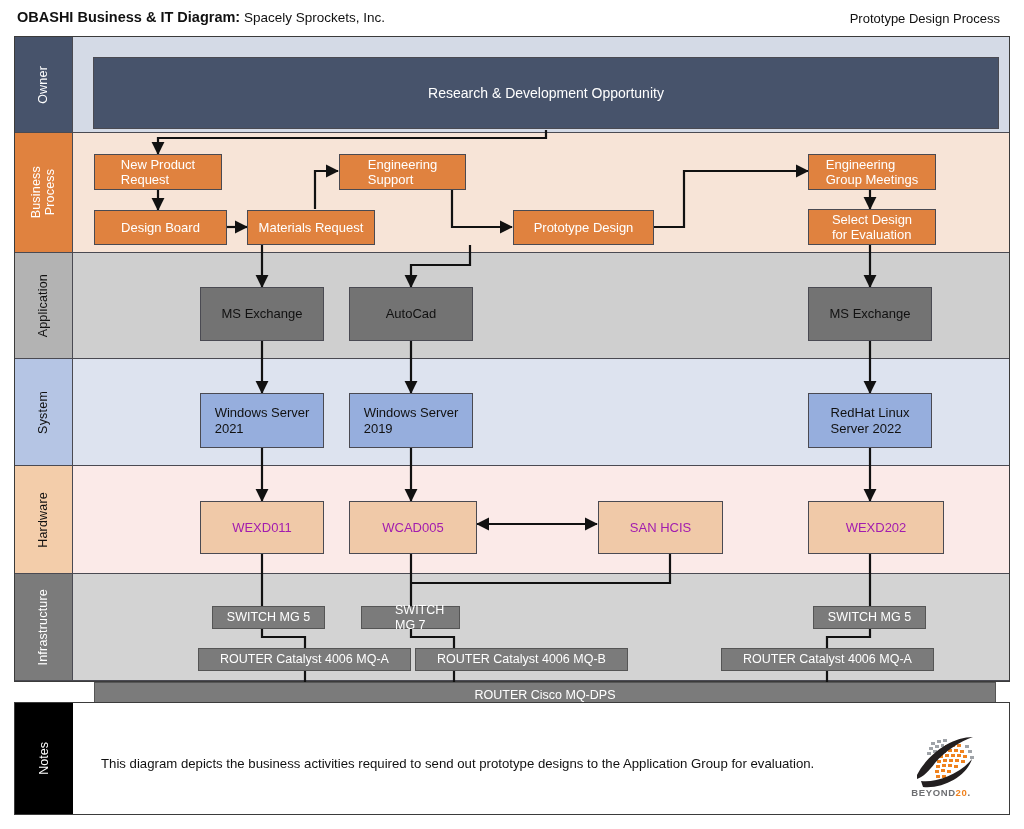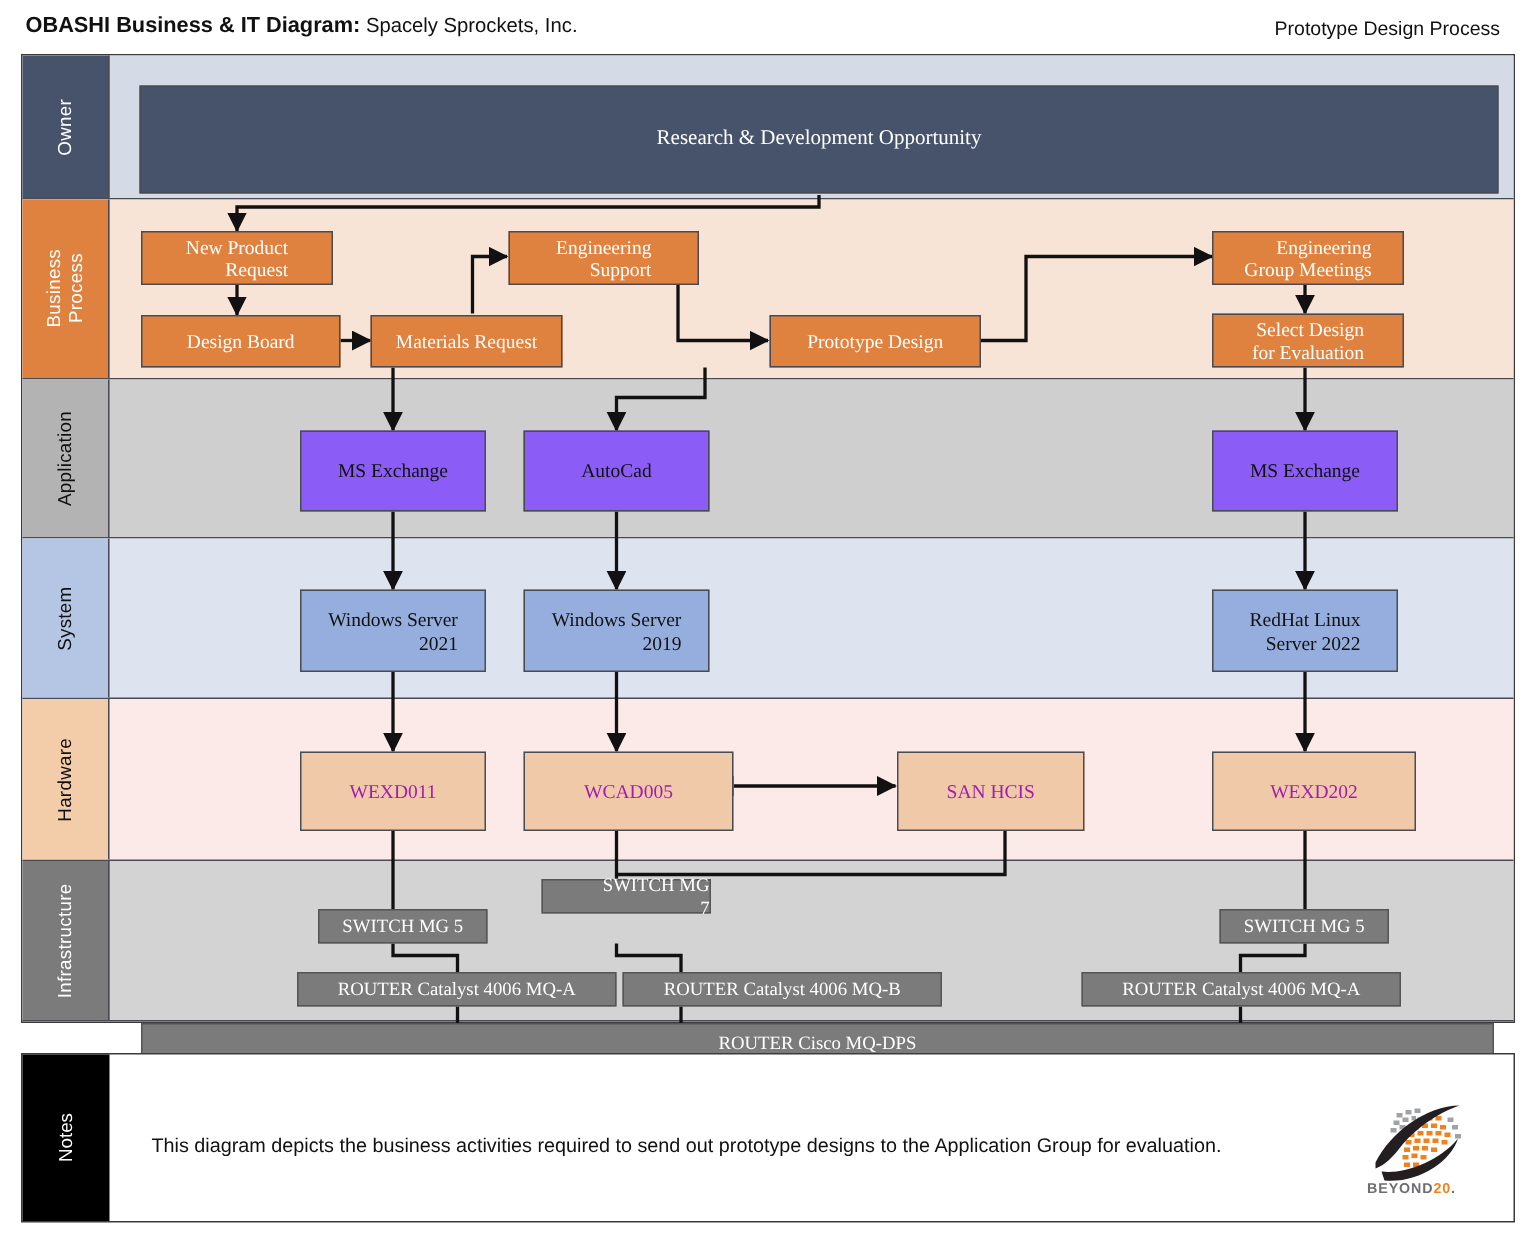--- a/index.html
+++ b/index.html
@@ -25,25 +25,25 @@
             display:flex;align-items:center;justify-content:center;}
   .band-lbl span{writing-mode:vertical-rl;transform:rotate(180deg);
                  font-size:12.5px;letter-spacing:.2px;text-align:center;line-height:1.15;}
   .band-body{position:absolute;left:58px;top:0;right:0;height:100%;}
 
   
   .svgwrap{position:absolute;left:0;top:0;width:996px;height:646px;pointer-events:none;}
 
   
   .node{position:absolute;box-sizing:border-box;border:1px solid #4a4a52;
-        display:flex;align-items:center;justify-content:center;text-align:right;
-        line-height:1.18;font-size:13px;font-family:Liberation Serif, serif;}
+        display:flex;align-items:center;justify-content:center;text-align:left;
+        line-height:1.18;font-size:13px;}
   .n-owner{background:#47536b;color:#fff;font-size:14px;}
   .n-bp{background:#e0823f;color:#fff;}
-  .n-app{background:#8b5cf6;color:#111;}
+  .n-app{background:#737373;color:#111;}
   .n-sys{background:#96aedd;color:#111;}
   .n-hw{background:#f0c9a8;color:#a21caf;}
   .n-inf{background:#7b7b7b;color:#fff;font-size:12.5px;border-color:#555;}
 
   
   .notes{position:absolute;left:14px;top:702px;width:996px;height:113px;
          border:1px solid #3b3b3b;box-sizing:border-box;background:#fff;}
   .notes-lbl{position:absolute;left:0;top:0;width:58px;height:100%;background:#000;
              display:flex;align-items:center;justify-content:center;}
   .notes-lbl span{writing-mode:vertical-rl;transform:rotate(180deg);
@@ -190,26 +190,26 @@
     <div class="node n-app" style="left:793px;top:250px;width:124px;height:54px;">MS Exchange</div>
 
     <div class="node n-sys" style="left:185px;top:356px;width:124px;height:55px;white-space:pre-line;">Windows Server
 2021</div>
     <div class="node n-sys" style="left:334px;top:356px;width:124px;height:55px;white-space:pre-line;">Windows Server
 2019</div>
     <div class="node n-sys" style="left:793px;top:356px;width:124px;height:55px;white-space:pre-line;">RedHat Linux
 Server 2022</div>
 
     <div class="node n-hw" style="left:185px;top:464px;width:124px;height:53px;">WEXD011</div>
-    <div class="node n-hw" style="left:334px;top:464px;width:140px;height:53px;">WCAD005</div>
+    <div class="node n-hw" style="left:334px;top:464px;width:128px;height:53px;">WCAD005</div>
     <div class="node n-hw" style="left:583px;top:464px;width:125px;height:53px;">SAN HCIS</div>
     <div class="node n-hw" style="left:793px;top:464px;width:136px;height:53px;">WEXD202</div>
 
     <div class="node n-inf" style="left:197px;top:569px;width:113px;height:23px;">SWITCH MG 5</div>
-    <div class="node n-inf" style="left:346px;top:549px;width:113px;height:23px;padding-left:33px;">SWITCH MG 7</div>
+    <div class="node n-inf" style="left:346px;top:569px;width:99px;height:23px;padding-left:33px;">SWITCH MG 7</div>
     <div class="node n-inf" style="left:798px;top:569px;width:113px;height:23px;">SWITCH MG 5</div>
 
     <div class="node n-inf" style="left:183px;top:611px;width:213px;height:23px;">ROUTER Catalyst 4006 MQ-A</div>
     <div class="node n-inf" style="left:400px;top:611px;width:213px;height:23px;">ROUTER Catalyst 4006 MQ-B</div>
     <div class="node n-inf" style="left:706px;top:611px;width:213px;height:23px;">ROUTER Catalyst 4006 MQ-A</div>
 
     <div class="node n-inf" style="left:79px;top:645px;width:902px;height:26px;">ROUTER Cisco MQ-DPS</div>
   </div>
 
   <div class="notes">

